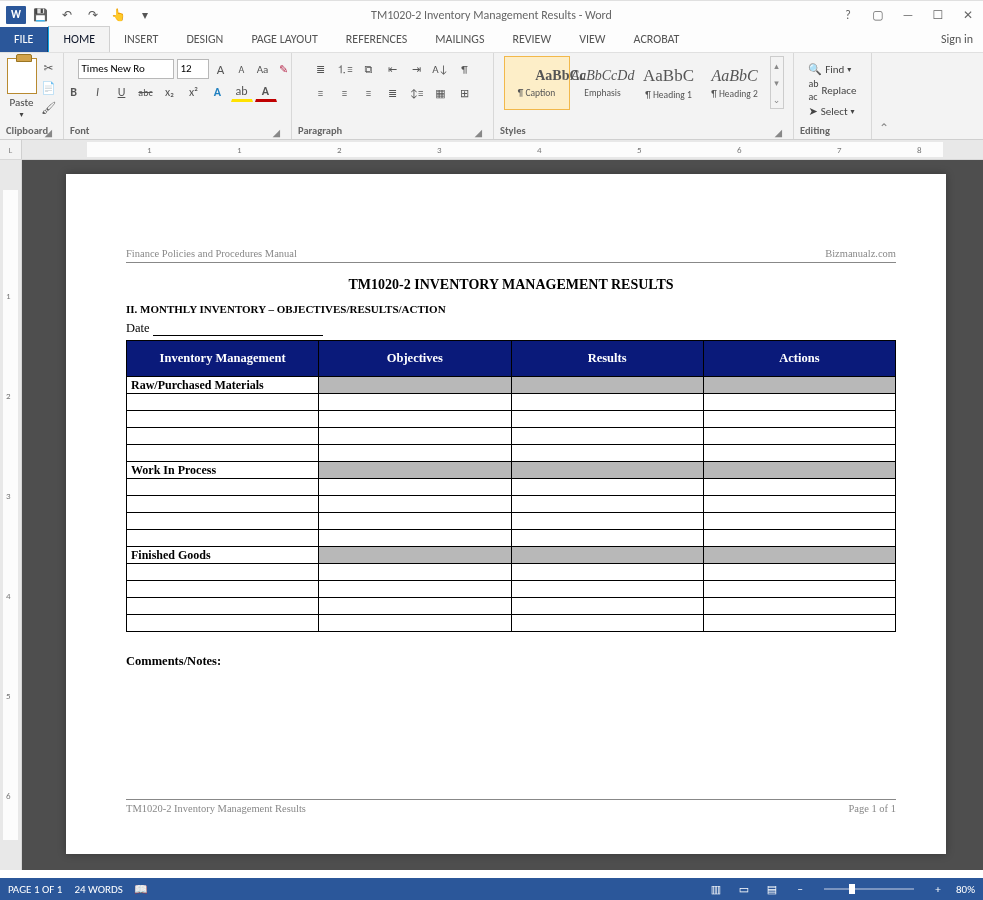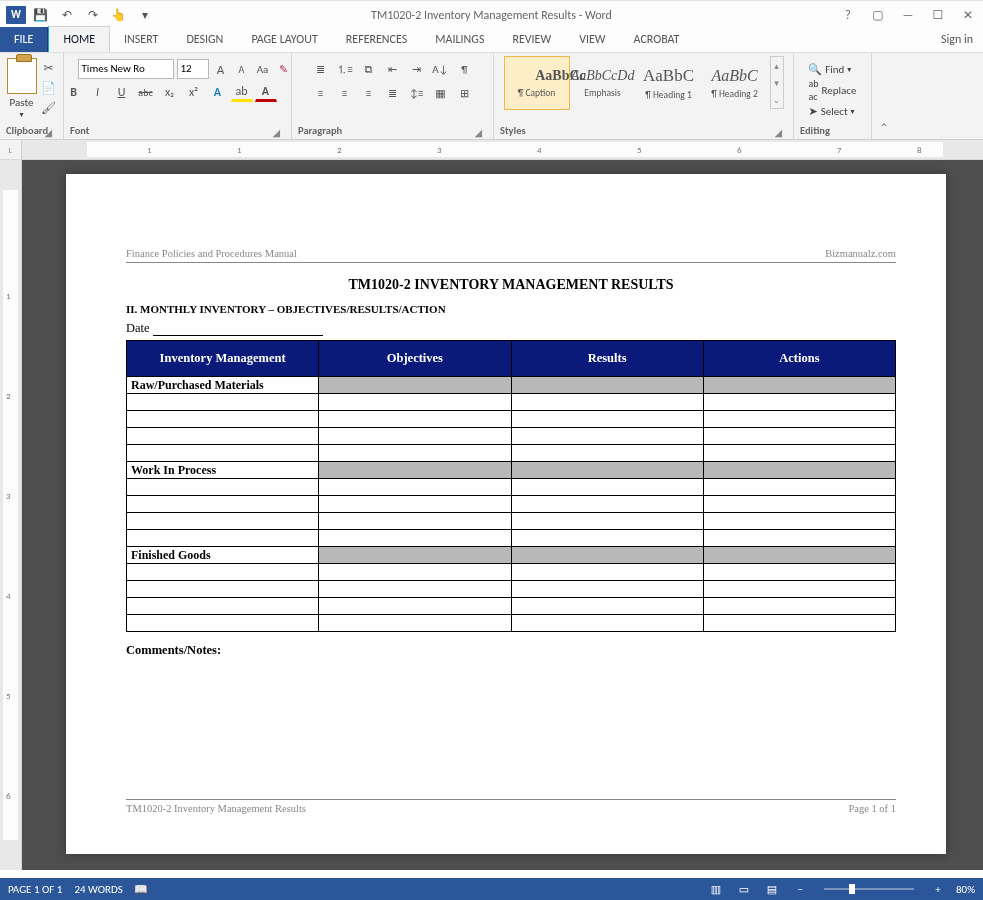--- a/index.html
+++ b/index.html
@@ -84,21 +84,21 @@
 .doc-subtitle { font-size: 11px; font-weight: bold; margin-bottom: 6px; }
 .date-row { display: flex; justify-content: space-between; font-size: 12.5px; margin-bottom: 4px; }
 .underline { display: inline-block; border-bottom: 1px solid #000; width: 170px; height: 12px; vertical-align: bottom; }
 
 .inv-table { border-collapse: collapse; width: 100%; table-layout: fixed; }
 .inv-table th { background: #0a1a7a; color: #fff; font-weight: bold; font-size: 12.5px; padding: 10px 4px; border: 1px solid #000; }
 .inv-table td { border: 1px solid #000; height: 17px; font-size: 11.5px; padding: 0 4px; }
 .subhead td { font-weight: bold; font-size: 12px; }
 .subhead td.grey { background: #b8b8b8; }
 
-.comments { font-size: 12.5px; font-weight: bold; margin-top: 11px; }
+.comments { font-size: 12.5px; font-weight: bold; margin-top: 22px; }
 
 .ftr-row { position: absolute; bottom: 40px; left: 60px; right: 50px; display: flex; justify-content: space-between; font-size: 10.5px; color: #888; border-top: 1px solid #888; padding-top: 3px; }
 
 
 .status-bar { position: absolute; bottom: 0; left: 0; right: 0; height: 22px; background: #2b579a; color: #fff; display: flex; align-items: center; font-size: 11px; padding: 0 8px; }
 .status-left { display: flex; gap: 12px; }
 .status-right { position: absolute; right: 8px; display: flex; align-items: center; gap: 8px; }
 .view-btn { width: 20px; height: 16px; display: flex; align-items: center; justify-content: center; color: #fff; }
 .zoom-slider { width: 90px; height: 2px; background: #7a94bf; position: relative; margin: 0 6px; }
 .zoom-thumb { position: absolute; width: 6px; height: 10px; background: #fff; top: -4px; left: 25px; }

